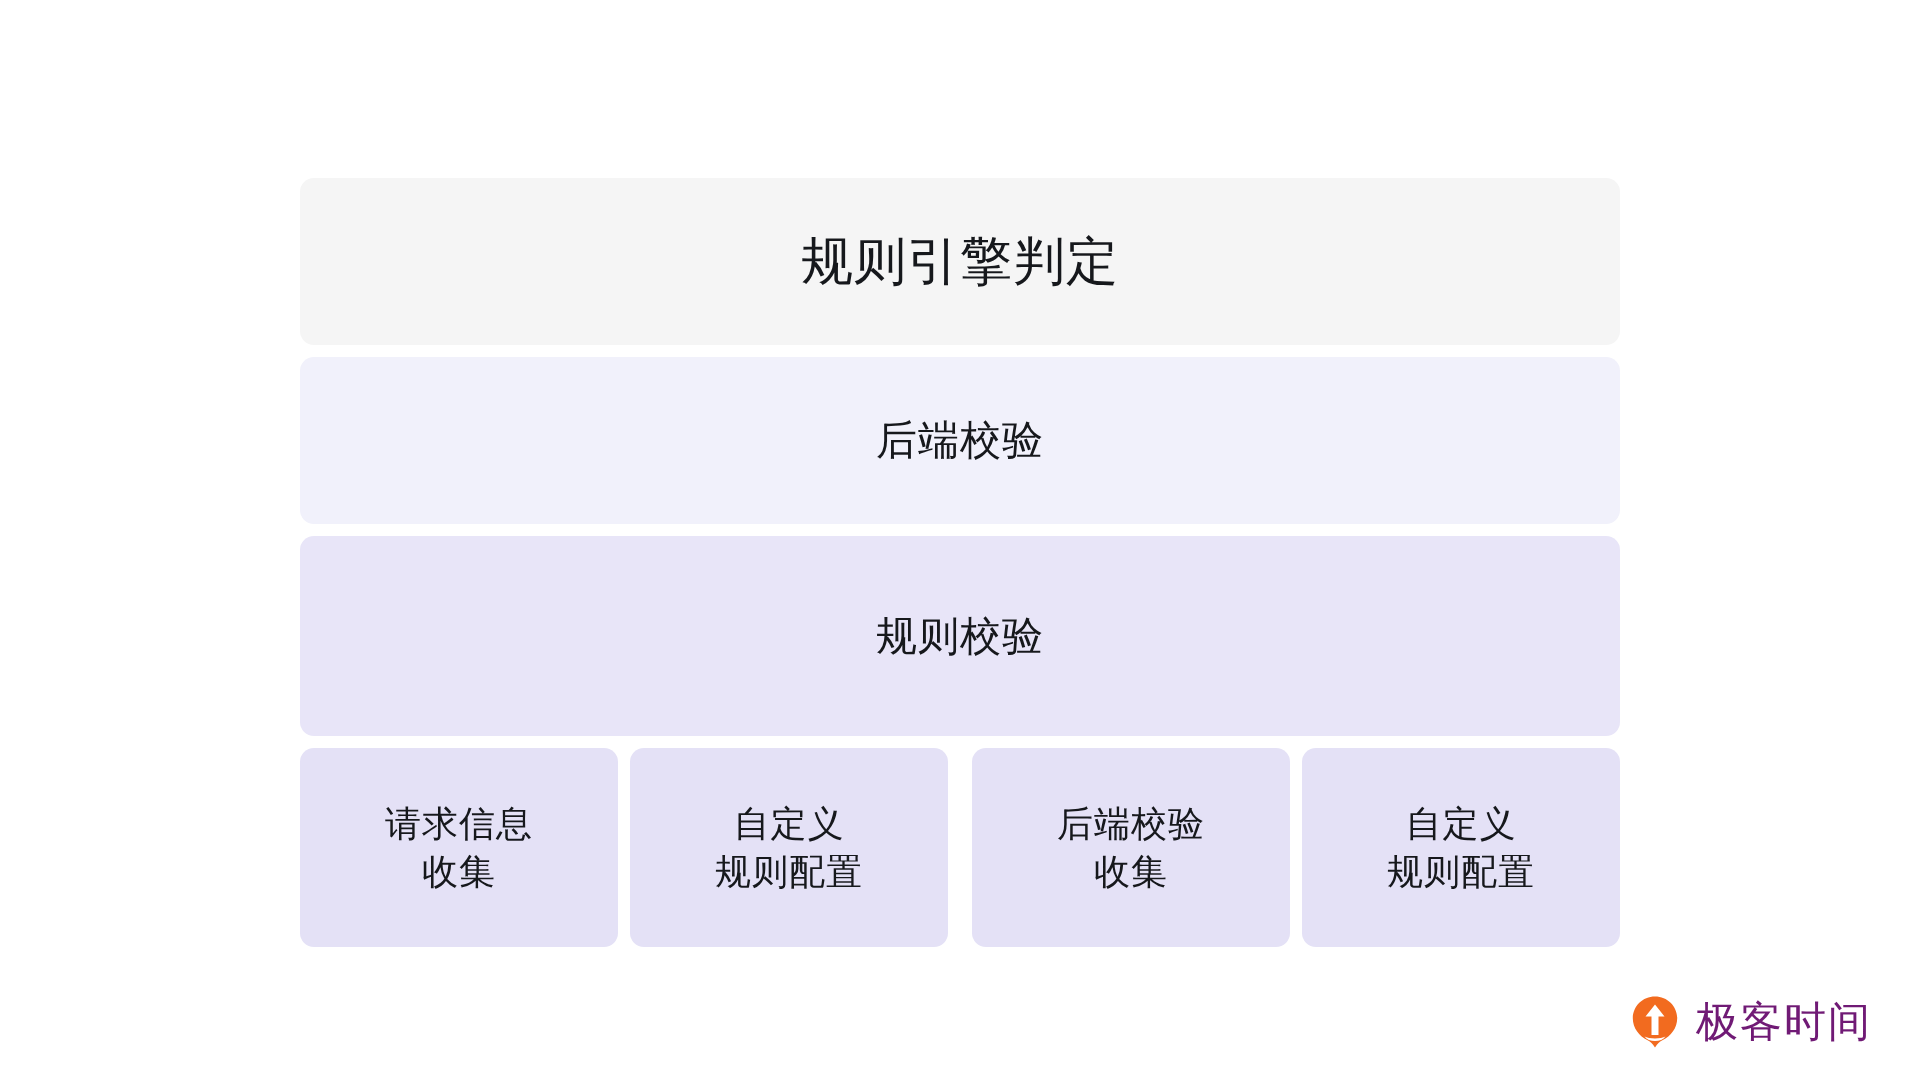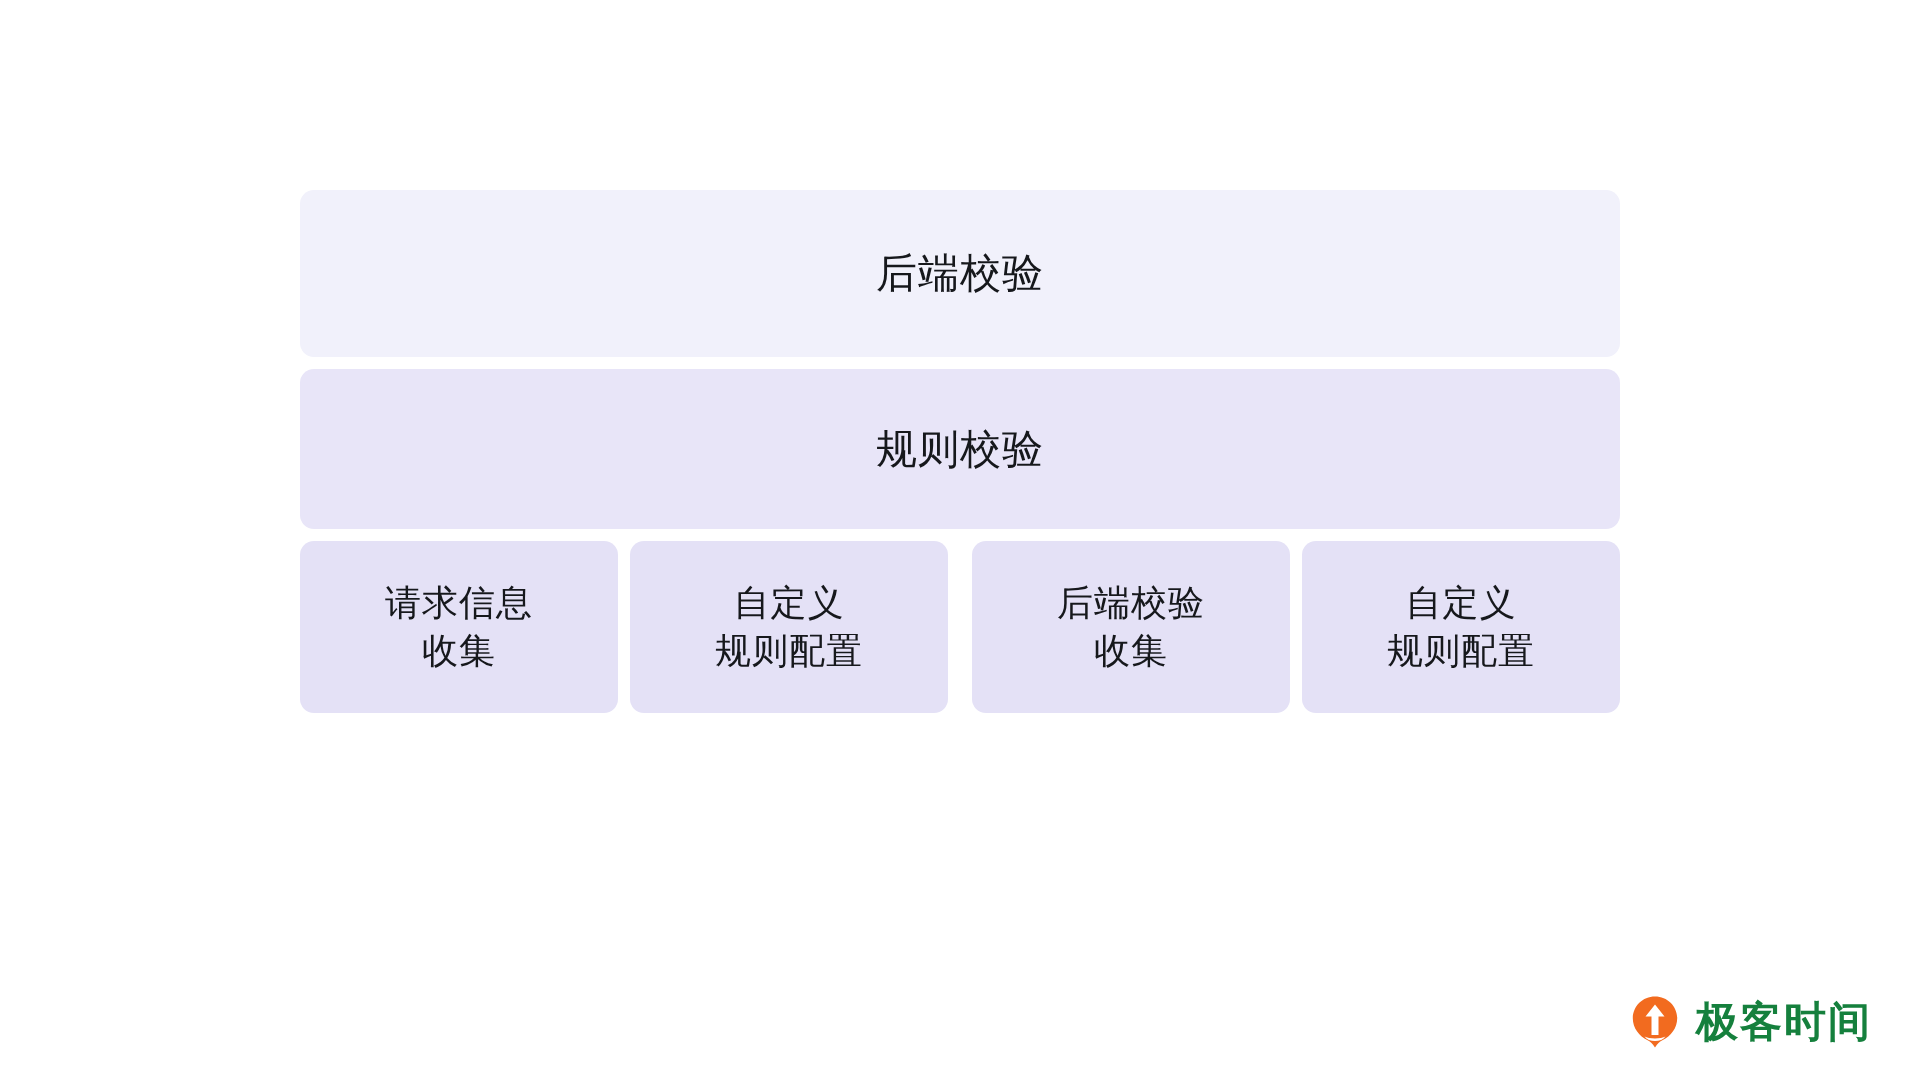--- a/index.html
+++ b/index.html
@@ -59,30 +59,30 @@
     flex: 1 1 0;
     height: 167px;
     background: #f1f1fb;
     font-size: 41px;
     justify-content: center;
   }
 
   
   .lvl2-box {
     flex: 1 1 0;
-    height: 160px;
+    height: 200px;
     background: #e8e5f8;
     font-size: 41px;
     justify-content: center;
   }
 
   
   .lvl3-box {
     flex: 1 1 0;
-    height: 172px;
+    height: 199px;
     background: #e4e1f6;
     font-size: 36px;
   }
   .lvl3-box .label {
     display: block;
     white-space: pre-line;
   }
 
   
   #logo {
@@ -93,31 +93,34 @@
     align-items: center;
     gap: 14px;
   }
   #logo .mark {
     width: 54px;
     height: 54px;
     display: block;
   }
   #logo .wordmark {
     font-size: 42px;
-    color: #15803d;
+    color: #701a75;
     letter-spacing: 2px;
-    font-weight: 700;
+    font-weight: 400;
     line-height: 1;
   }
 </style>
 </head>
 <body>
 
 <div id="diagram">
 
+  <div class="box title-box">
+    <span>规则引擎判定</span>
+  </div>
 
   <div class="row">
     <div class="col">
       <div class="box lvl1-box">
         <span>后端校验</span>
       </div>
     </div>
   </div>
 
   <div class="row">

